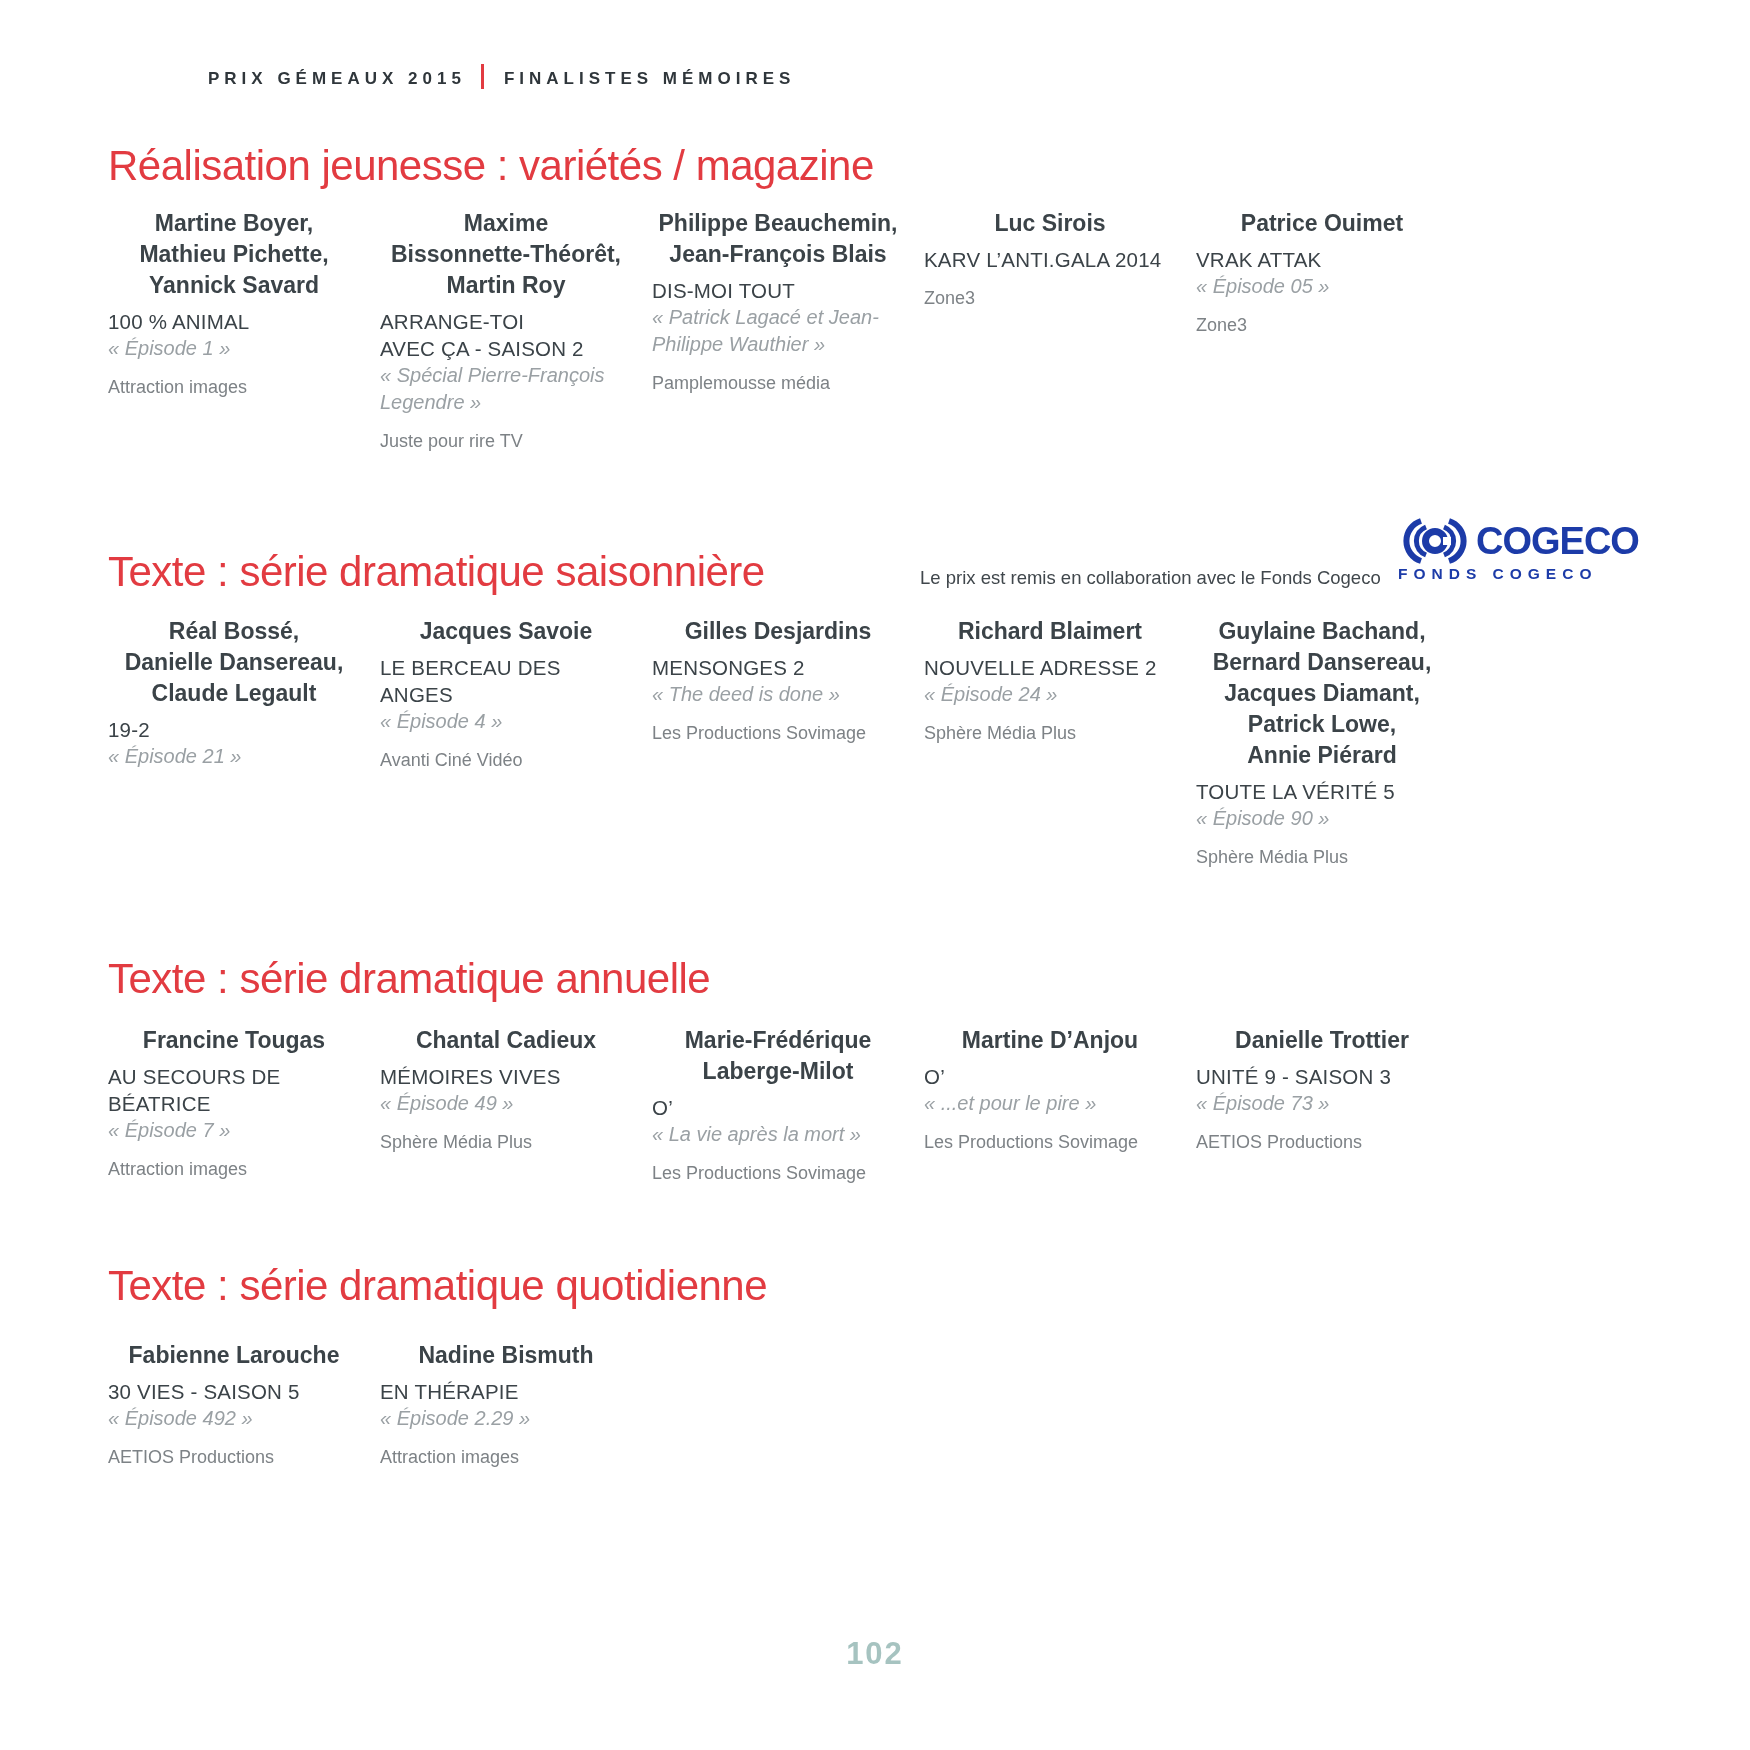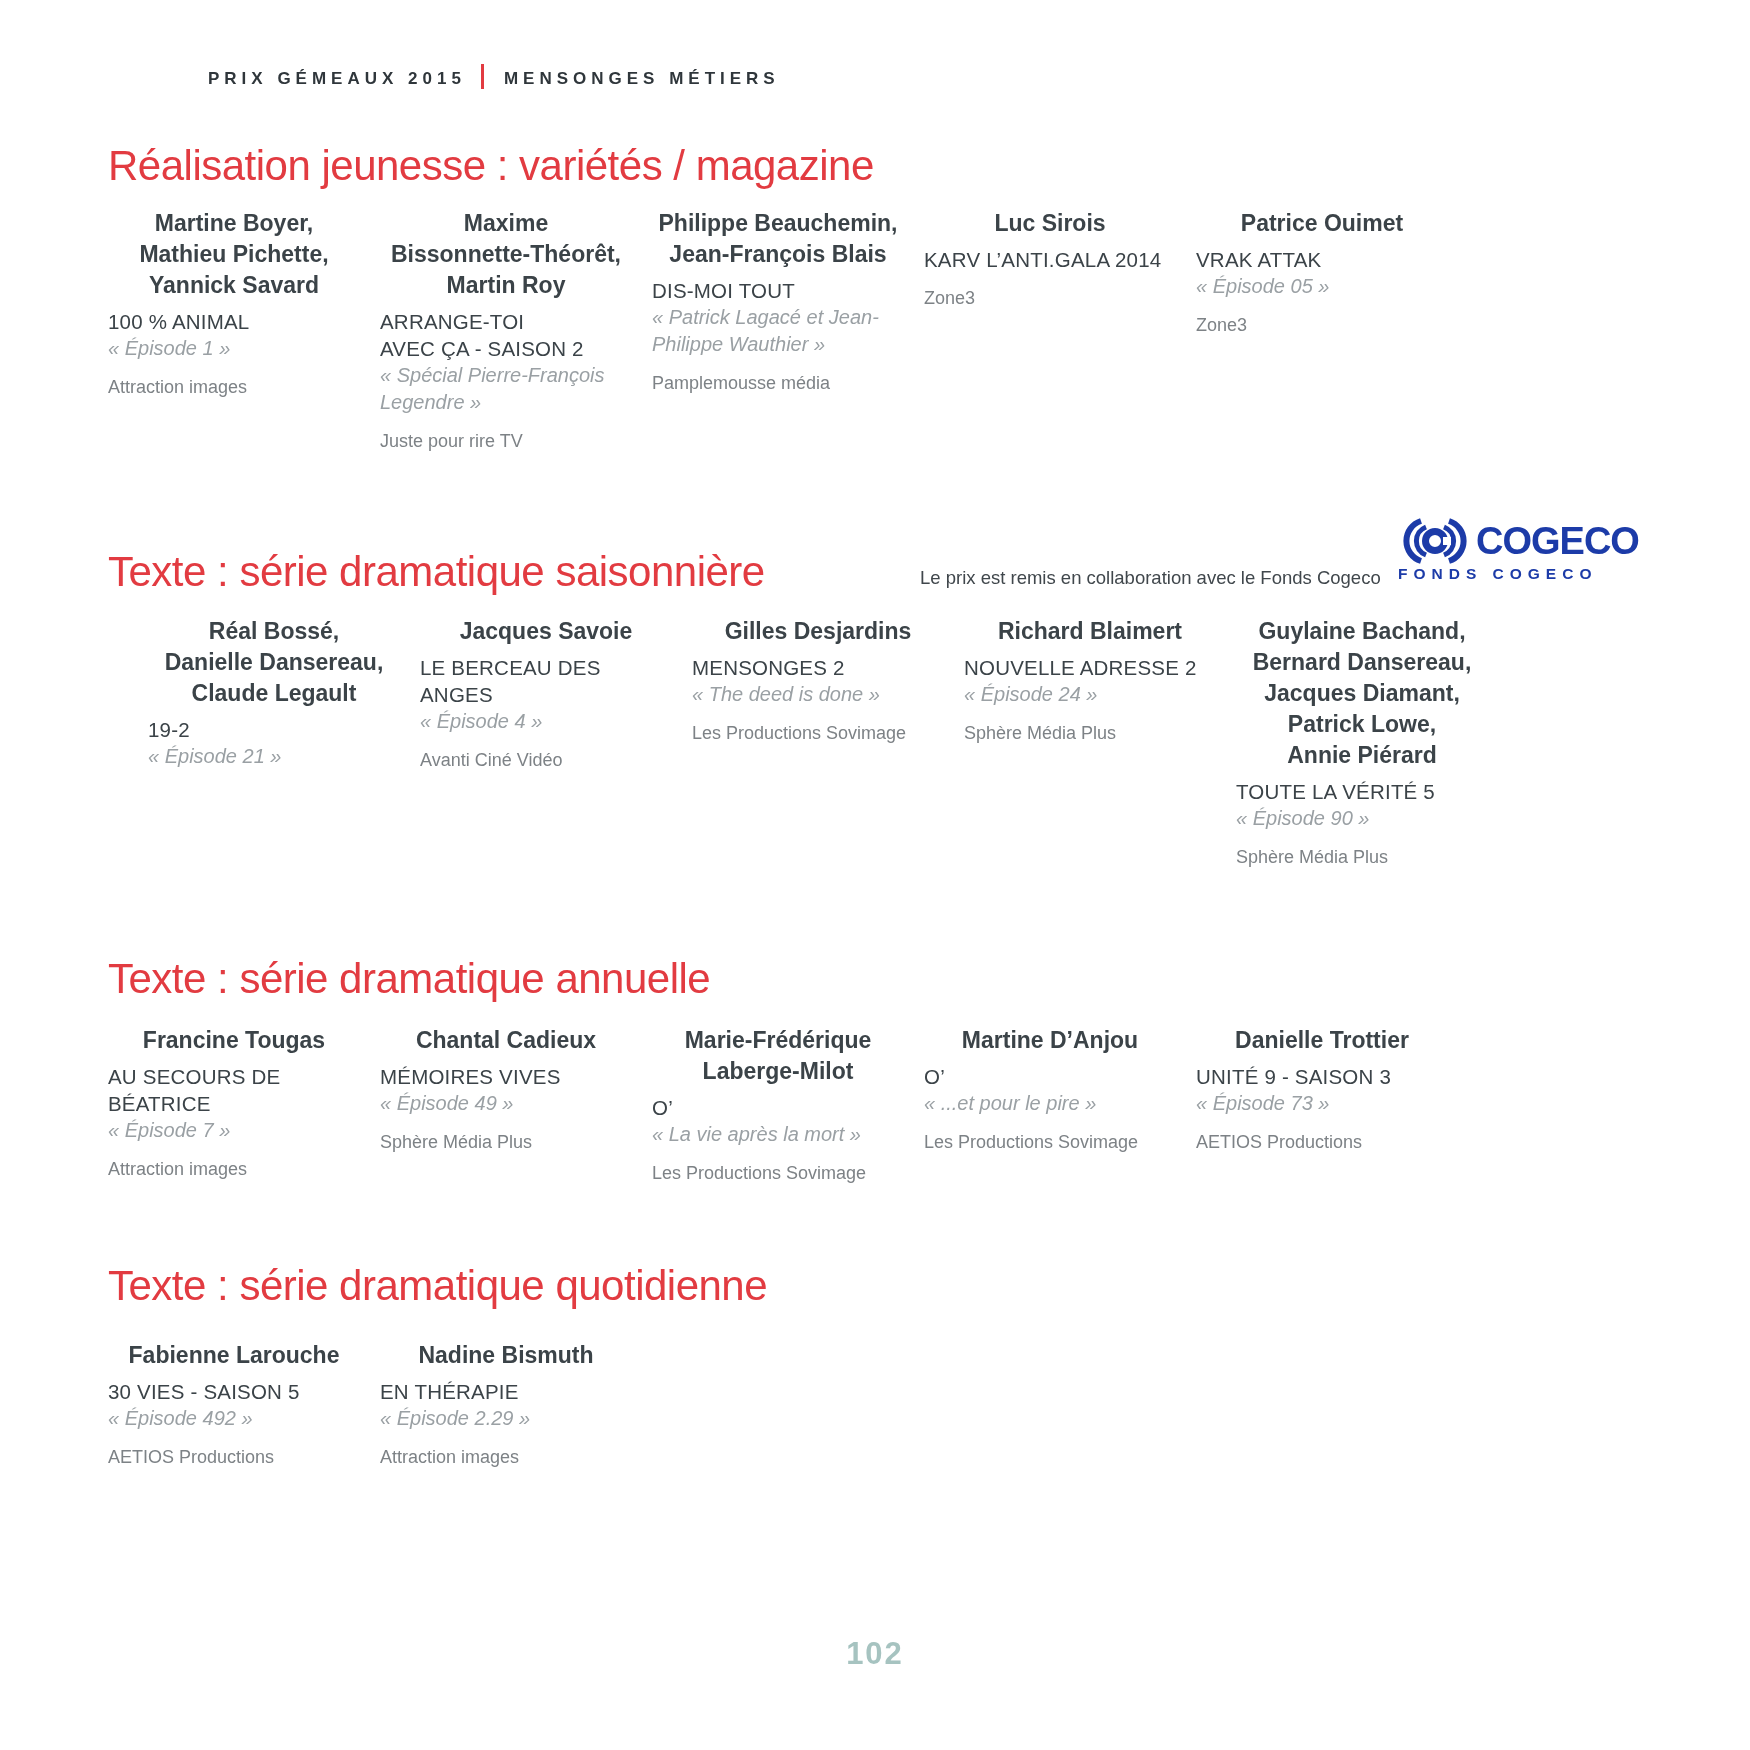--- a/index.html
+++ b/index.html
@@ -75,31 +75,31 @@
 
   
   .page-number {
     position: absolute; top: 1636px; left: 0; width: 1750px;
     text-align: center; font-size: 31px; font-weight: 700;
     color: #a6c3c0; letter-spacing: 2px;
   }
 
   
   #sec-0 { top: 142px; }  #sec-0 .entries { margin-top: 18px; }
-  #sec-1 { top: 548px; }  #sec-1 .entries { margin-top: 20px; margin-left: 40px; }
+  #sec-1 { top: 548px; }  #sec-1 .entries { margin-top: 20px; }
   #sec-2 { top: 955px; }  #sec-2 .entries { margin-top: 22px; }
   #sec-3 { top: 1262px; } #sec-3 .entries { margin-top: 30px; }
 </style>
 </head>
 <body>
 
 <div class="page-header">
   <span>PRIX GÉMEAUX 2015</span>
   <span class="divider"></span>
-  <span>MENSONGES MÉTIERS</span>
+  <span>FINALISTES MÉMOIRES</span>
 </div>
 
 <div class="section" id="sec-0">
   <h2>Réalisation jeunesse : variétés / magazine</h2>
   <div class="entries">
     <div class="entry">
       <div class="names">Martine Boyer,
 Mathieu Pichette,
 Yannick Savard</div>
       <div class="show">100 % ANIMAL</div>

